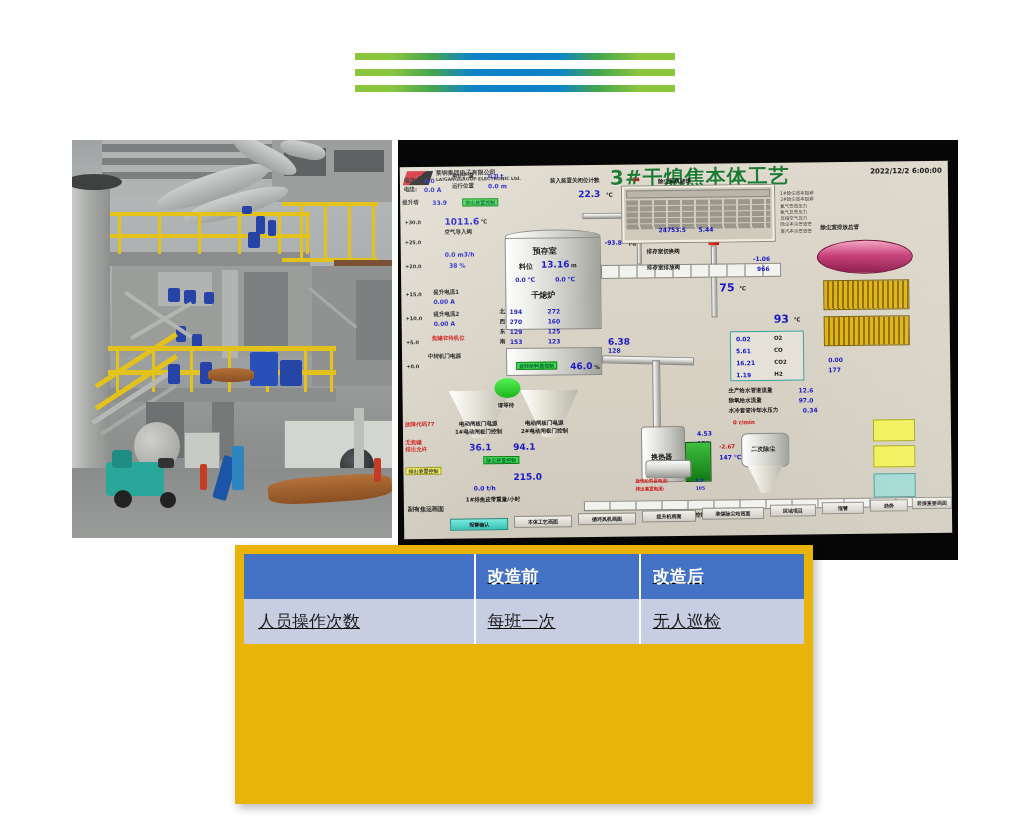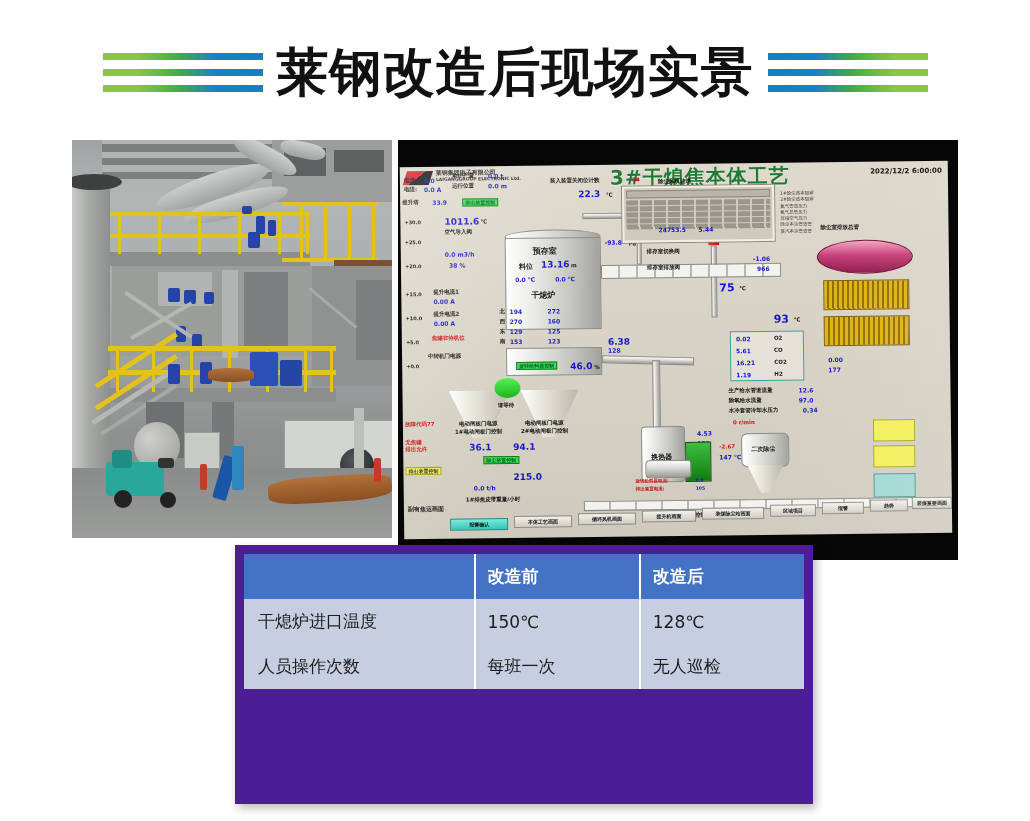--- a/index.html
+++ b/index.html
@@ -105,22 +105,23 @@
   .hmi .hopper{position:absolute;
       background:linear-gradient(to right,#fff,#e6e4d8 40%,#b9b7aa);
       clip-path:polygon(0 0,100% 0,62% 100%,38% 100%);border:0;}
   .hmi .glare{position:absolute;left:0;top:0;width:548px;height:372px;
       background:linear-gradient(115deg,rgba(255,255,255,.22) 0%,rgba(255,255,255,0) 34%,
       rgba(255,255,255,0) 66%,rgba(255,255,255,.14) 100%);pointer-events:none;}
 
   
   .table-card{
     position:absolute;left:235px;top:545px;width:560px;height:240px;
-    background:#4c1d95;padding:9px 9px 10px 9px;
+    background:#eab308;padding:9px 9px 10px 9px;
     box-shadow:3px 4px 9px rgba(0,0,0,.28);
+    text-decoration:underline;
   }
   table.cmp{border-collapse:collapse;width:100%;table-layout:fixed;}
   table.cmp th,table.cmp td{
     height:45px;padding:0 14px;text-align:left;vertical-align:middle;
     font-size:17px;color:#1d1d1d;border:0;
     font-family:"DejaVu Sans","Liberation Sans",sans-serif;
   }
   table.cmp th{background:#4472C4;color:#ffffff;font-weight:bold;font-size:17px;}
   table.cmp th:first-child{background:#4472C4;}
   table.cmp tr.r-odd td{background:#C7CEE2;}
@@ -134,21 +135,20 @@
 <body>
 
 <div class="page">
 
   <div class="title-band">
     <div class="rule-stack">
       <div class="rule rule-left"></div>
       <div class="rule rule-left"></div>
       <div class="rule rule-left"></div>
     </div>
-    <div class="title-text">莱钢改造后现场实景</div>
     <div class="rule-stack">
       <div class="rule rule-right"></div>
       <div class="rule rule-right"></div>
       <div class="rule rule-right"></div>
     </div>
   </div>
 
   <div class="photos">
 
     <div class="photo photo-left">
@@ -481,25 +481,20 @@
         </colgroup>
       <thead>
         <tr>
           <th></th>
           <th>改造前</th>
           <th>改造后</th>
         </tr>
       </thead>
       <tbody>
         <tr class="r-odd">
-          <td>干熄炉进口温度</td>
-          <td>150℃</td>
-          <td>128℃</td>
-        </tr>
-        <tr class="r-odd">
           <td>人员操作次数</td>
           <td>每班一次</td>
           <td>无人巡检</td>
         </tr>
       </tbody>
     </table>
   </div>
 
 </div>
 

